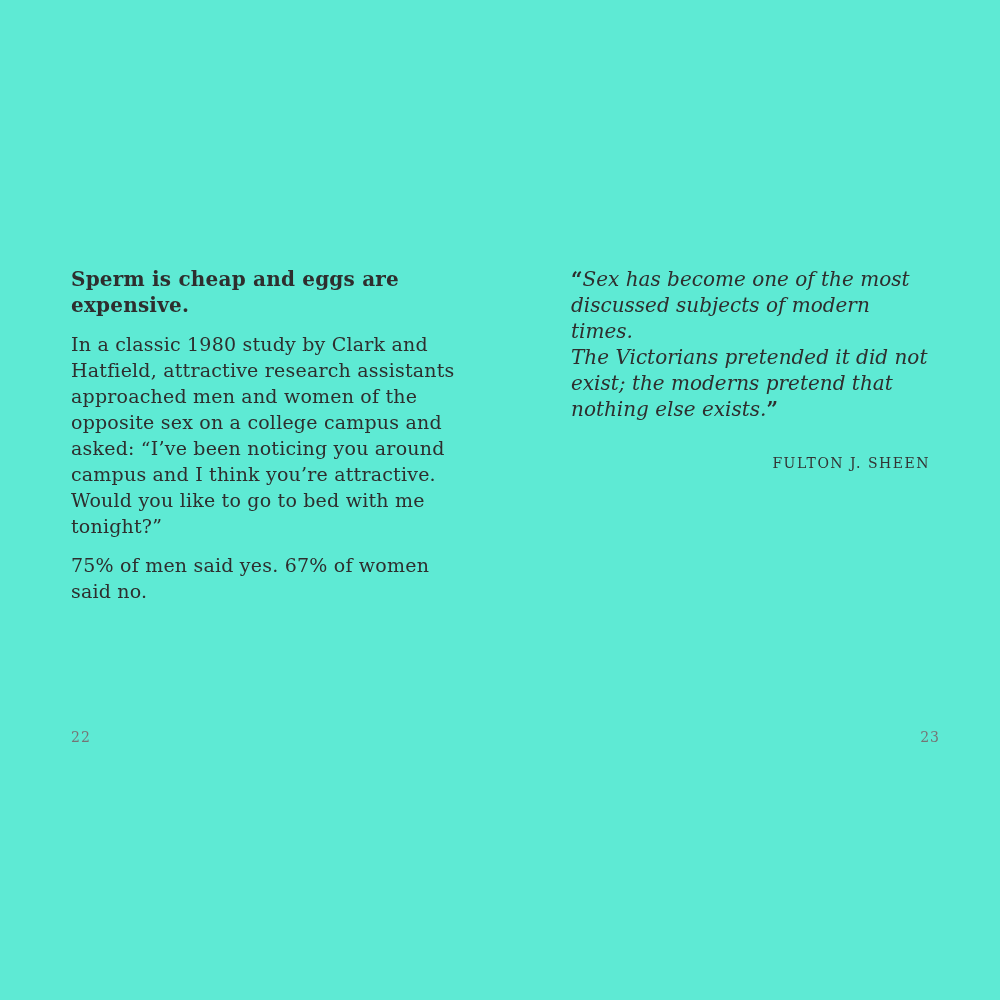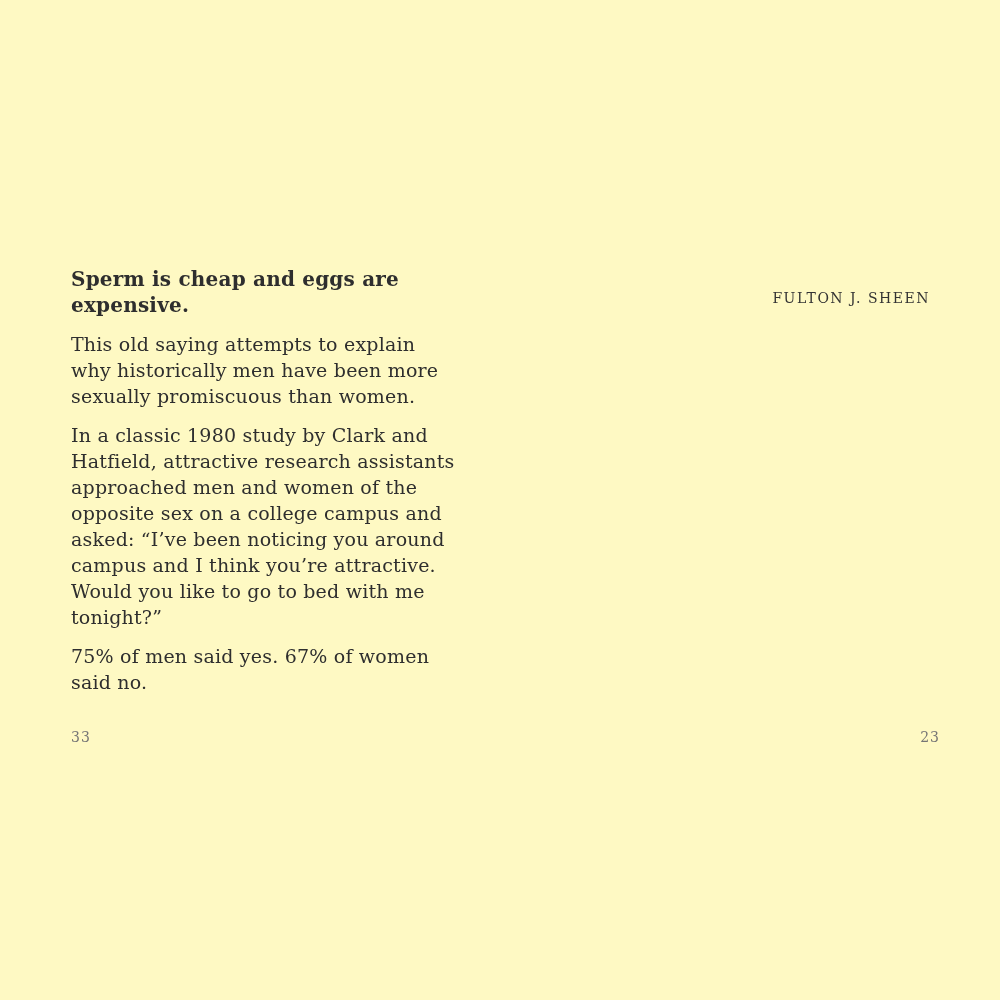--- a/index.html
+++ b/index.html
@@ -4,21 +4,21 @@
 <style>
   html, body {
     margin: 0;
     padding: 0;
     background: #ffffff;
   }
   .book {
     position: relative;
     width: 1000px;
     height: 1000px;
-    background: #fef9c3;
+    background: #5eead4;
     font-family: "DejaVu Serif", serif;
     color: #2e2e2e;
     overflow: hidden;
   }
   .page-left {
     position: absolute;
     left: 71px;
     top: 266px;
     width: 430px;
   }
@@ -50,21 +50,21 @@
     white-space: pre-line;
   }
   .quote .qtext {
     font-style: italic;
   }
   .quote .qmark {
     font-style: normal;
     font-weight: bold;
   }
   .attribution {
-    margin-top: 24px;
+    margin-top: 33px;
     font-size: 14px;
     letter-spacing: 1.5px;
     text-align: right;
     color: #333333;
   }
   .pagenum {
     position: absolute;
     top: 729px;
     font-size: 14px;
     color: #757575;
@@ -74,35 +74,37 @@
   .pagenum-right { right: 60px; }
 </style>
 </head>
 <body>
 
 <div class="book">
 
   <div class="page-left">
     <h2 class="heading">Sperm is cheap and eggs are
 expensive.</h2>
-    <p class="para">This old saying attempts to explain
-why historically men have been more
-sexually promiscuous than women.</p>
     <p class="para">In a classic 1980 study by Clark and
 Hatfield, attractive research assistants
 approached men and women of the
 opposite sex on a college campus and
 asked: “I’ve been noticing you around
 campus and I think you’re attractive.
 Would you like to go to bed with me
 tonight?”</p>
     <p class="para">75% of men said yes. 67% of women
 said no.</p>
   </div>
 
   <div class="page-right">
+    <blockquote class="quote"><span class="qmark">“</span><span class="qtext">Sex has become one of the most
+discussed subjects of modern times.
+The Victorians pretended it did not
+exist; the moderns pretend that
+nothing else exists.</span><span class="qmark">”</span></blockquote>
     <div class="attribution">FULTON J. SHEEN</div>
   </div>
 
-  <div class="pagenum pagenum-left">33</div>
+  <div class="pagenum pagenum-left">22</div>
   <div class="pagenum pagenum-right">23</div>
 
 </div>
 
 </body></html>

